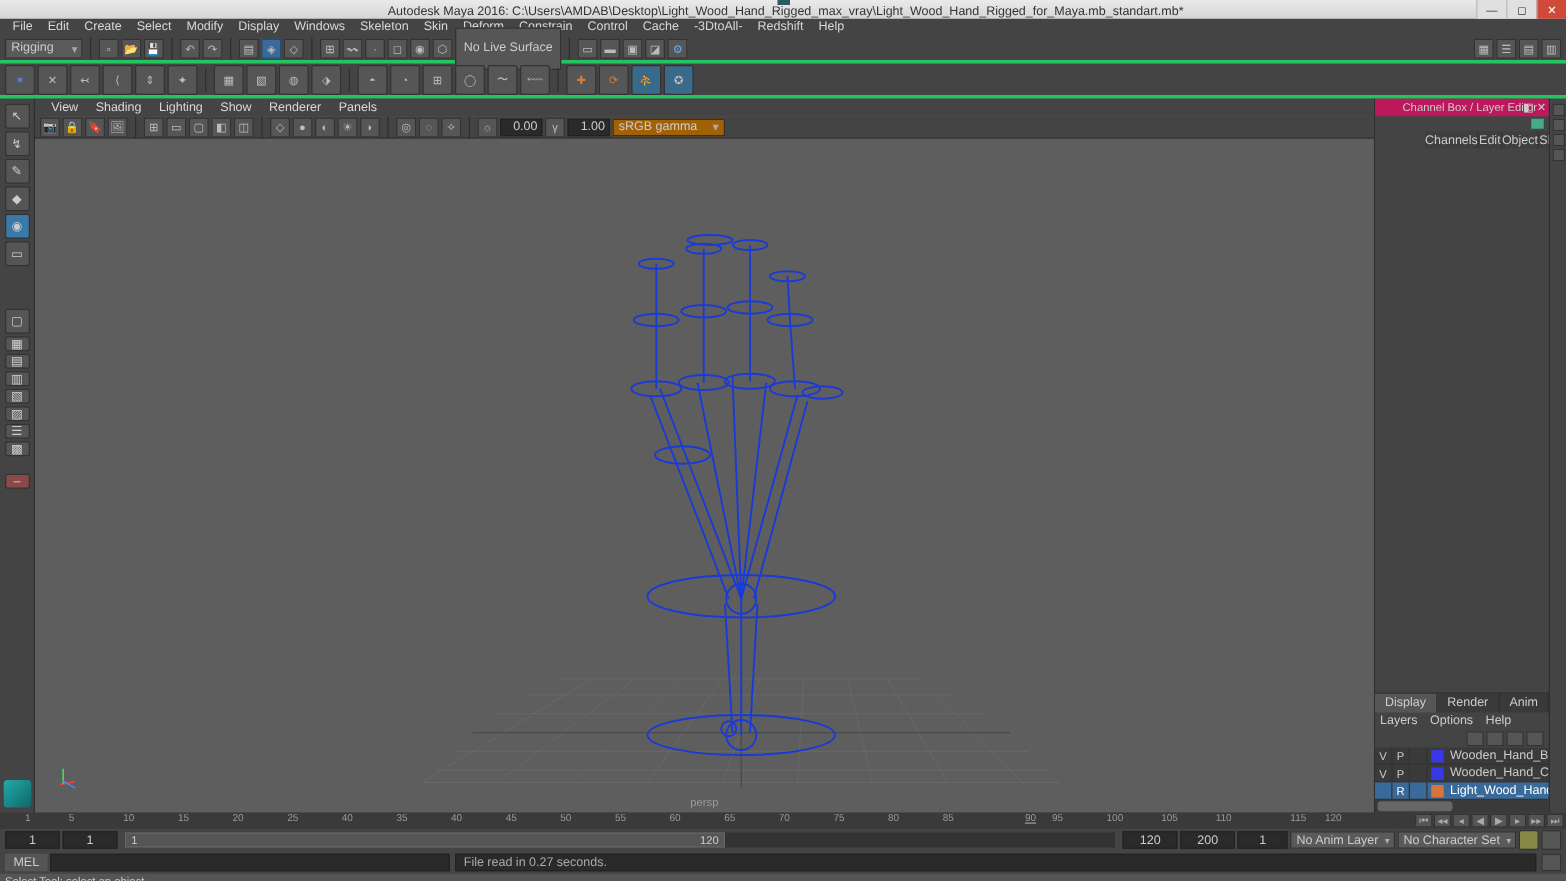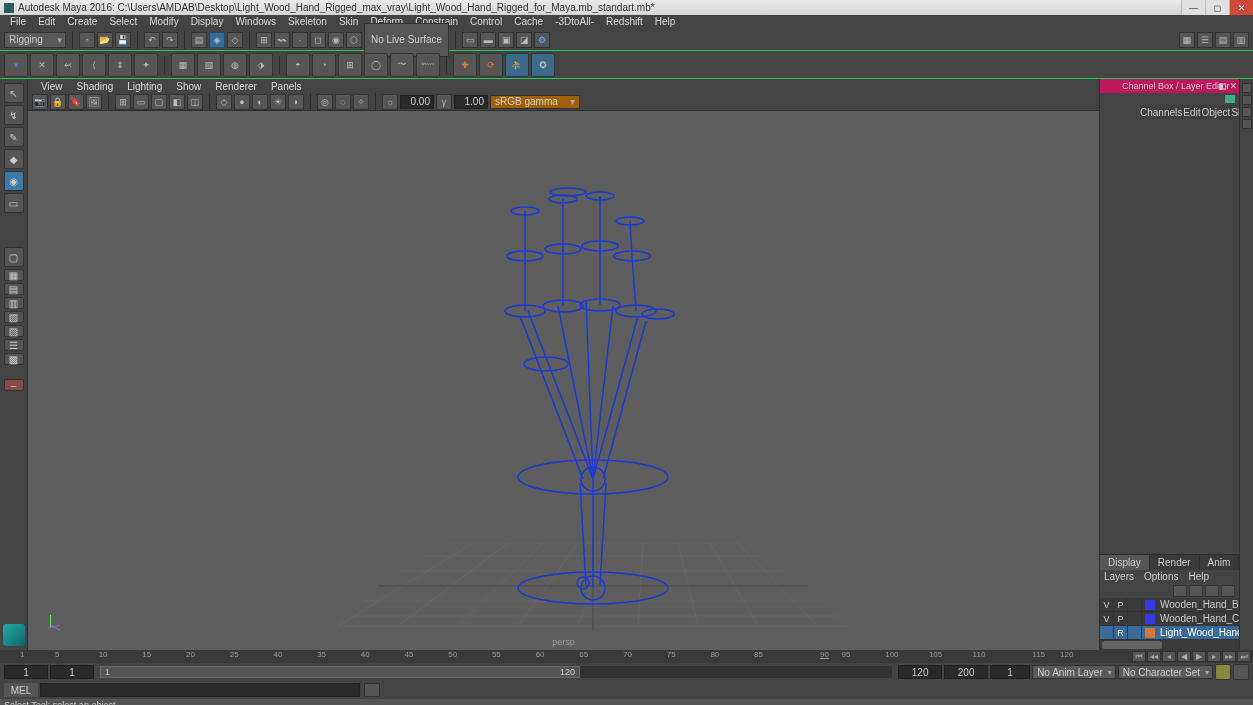--- a/index.html
+++ b/index.html
@@ -1,30 +1,30 @@
 <!DOCTYPE html>
 <html><head>
 <meta charset="utf-8">
 <style>
 * { margin: 0; padding: 0; box-sizing: border-box; font-family: "Segoe UI", Tahoma, sans-serif; user-select: none; }
 body { width: 1253px; height: 705px; background: #444444; overflow: hidden; color: #ccc; font-size: 11px; }
 
 
-.title-bar { height: 15px; background: linear-gradient(#eaeaea, #d5d5d5); display: flex; align-items: center; padding-left: 4px; position: relative; color: #333; font-size: 10px; }
+.title-bar { height: 15px; background: linear-gradient(#eaeaea, #d5d5d5); display: flex; align-items: center; padding-left: 4px; position: relative; color: #333; font-size: 10px; flex-direction: column; }
 .title-bar .logo { width: 10px; height: 10px; background: #2c5c5c; margin-right: 4px; }
 .title-bar .win-controls { position: absolute; right: 0; top: 0; display: flex; height: 15px; }
 .title-bar .win-btn { width: 24px; height: 15px; display: flex; align-items: center; justify-content: center; font-size: 9px; background: #e0e0e0; border-left: 1px solid #bbb; }
 .title-bar .win-btn.close { background: #d04a3a; color: #fff; }
 
 
 .menu-bar { height: 14px; background: #444; display: flex; align-items: center; padding-left: 4px; gap: 0; font-size: 10px; }
 .menu-bar .menu-item { padding: 0 6px; line-height: 14px; color: #d8d8d8; }
 
 
-.toolbar-row { background: #444; border-bottom: 1px solid #22c55e; display: flex; align-items: center; height: 22px; padding: 0 4px; gap: 2px; }
+.toolbar-row { background: #444; border-bottom: 3px solid #22c55e; display: flex; align-items: center; height: 22px; padding: 0 4px; gap: 2px; }
 .toolbar-row.taller { height: 28px; }
 .dropdown { background: #5a5a5a; border: 1px solid #333; height: 16px; width: 62px; display: flex; align-items: center; padding: 0 4px; font-size: 10px; position: relative; }
 .dropdown::after { content: '▾'; position: absolute; right: 3px; font-size: 9px; color: #aaa; }
 .tbtn { width: 16px; height: 16px; background: #565656; border: 1px solid #333; display: flex; align-items: center; justify-content: center; font-size: 9px; color: #bbb; }
 .tbtn.active { background: #3a6a9a; border-color: #2a4a6a; }
 .tbtn.lg { width: 24px; height: 24px; border-radius: 2px; }
 .divider { width: 1px; height: 18px; background: #2e2e2e; margin: 0 4px; }
 .label-btn { background: #565656; border: 1px solid #333; height: 28px; padding: 16px 6px; font-size: 10px; display: flex; align-items: center; }
 
 
@@ -472,16 +472,17 @@
   <div class="range-field" style="width:40px">1</div>
   <div class="small-combo">No Anim Layer</div>
   <div class="small-combo">No Character Set</div>
   <div class="key-icon"></div>
   <div class="gear-icon"></div>
 </div>
 
 <div class="cmd-row">
   <div class="cmd-label">MEL</div>
   <div class="cmd-input"></div>
+  <div class="cmd-output">File read in 0.27 seconds.</div>
   <div class="cmd-btn"></div>
 </div>
 
 <div class="helpline">Select Tool: select an object</div>
 
 </body></html>

